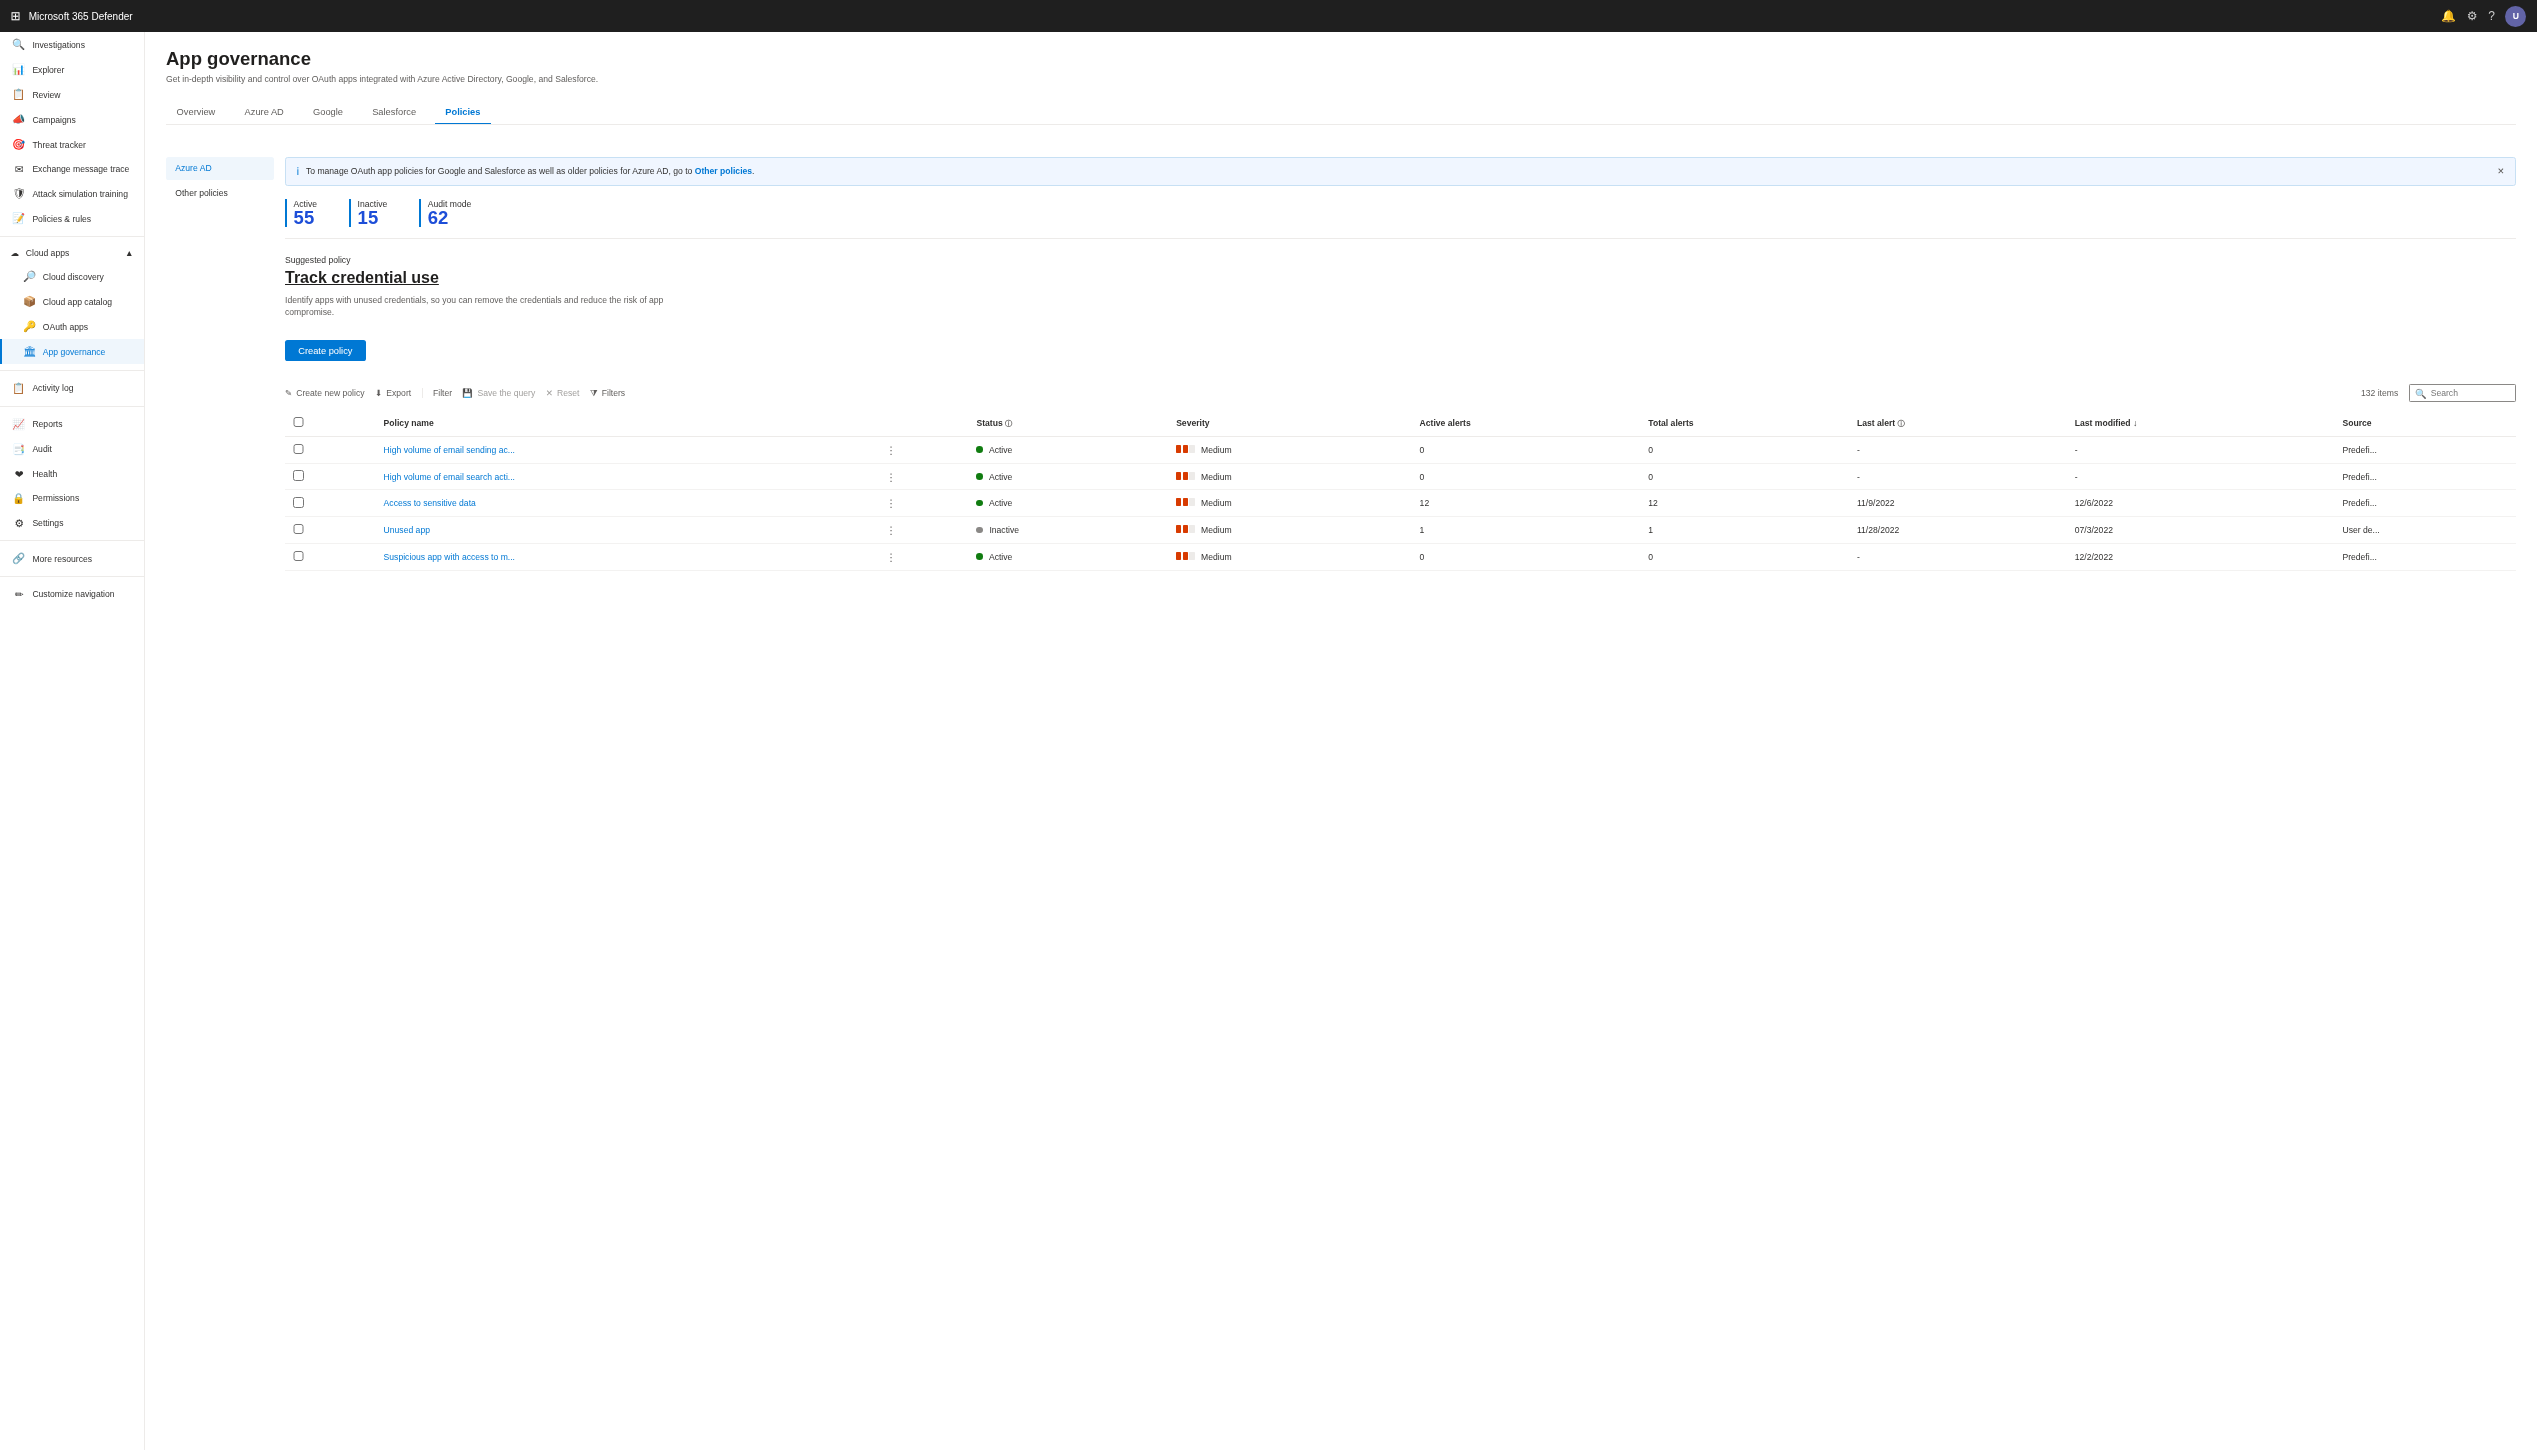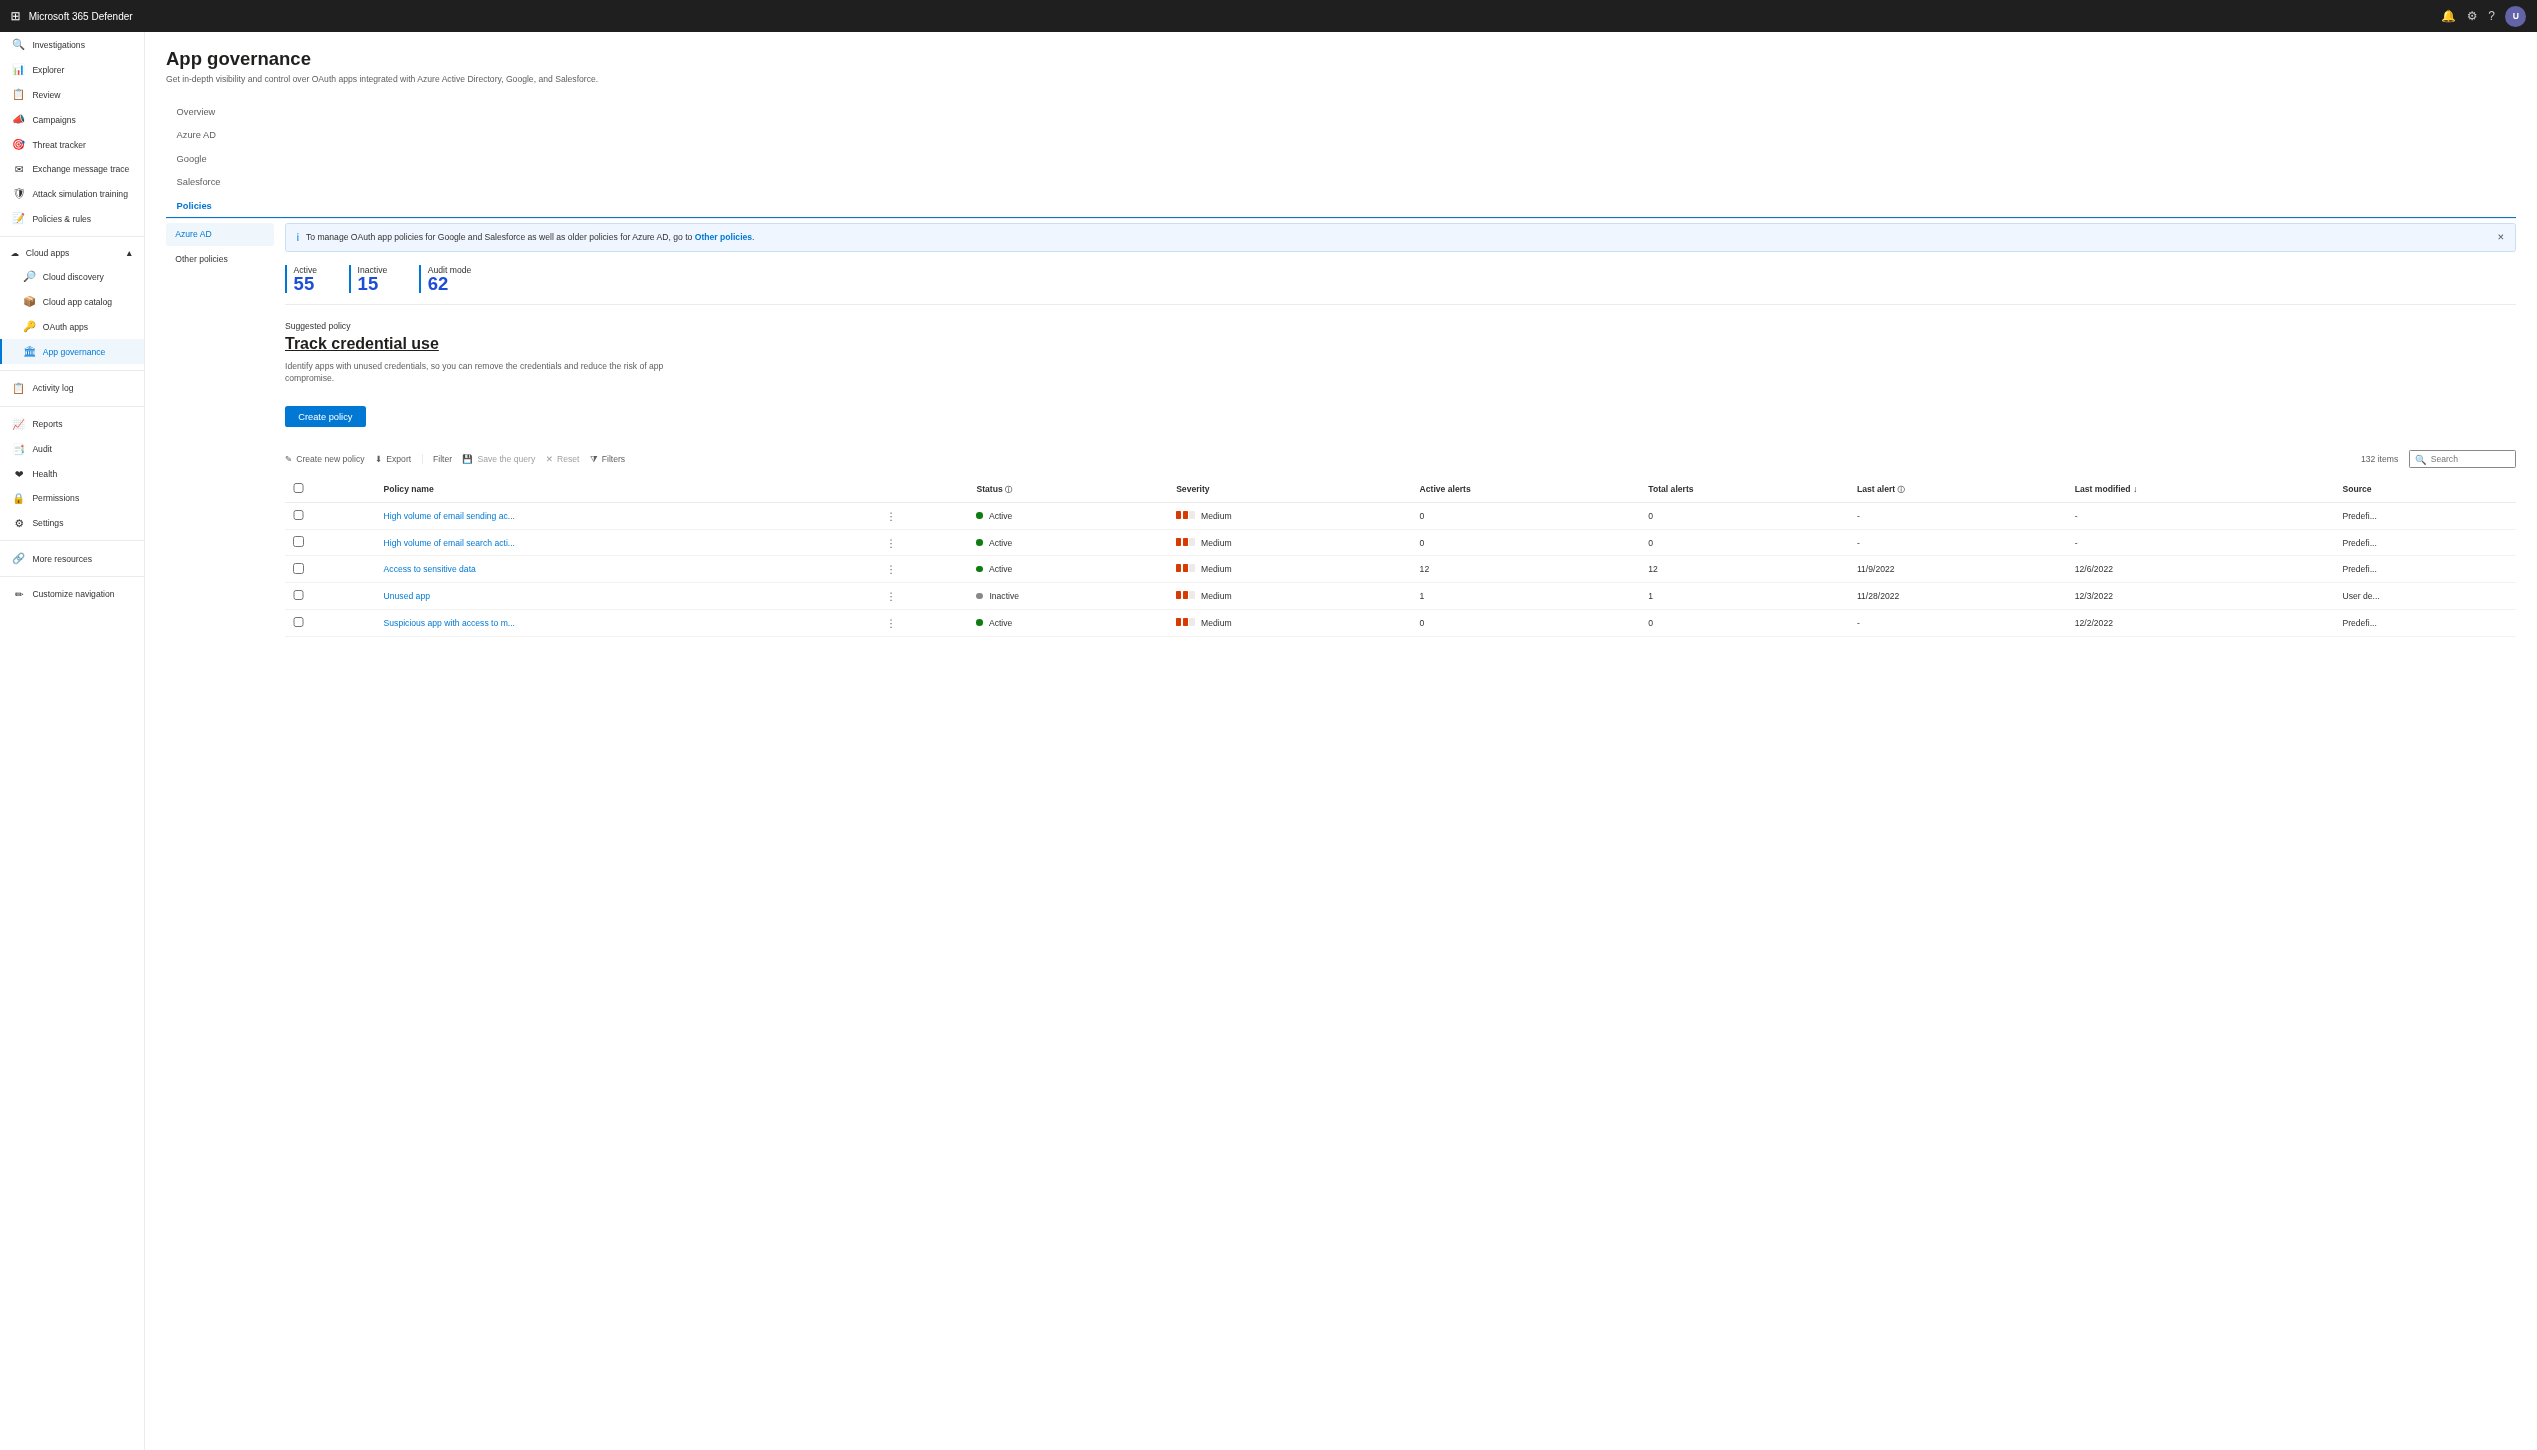--- a/index.html
+++ b/index.html
@@ -62,21 +62,21 @@
     .sidebar-divider { height: 0.7px; background: #edebe9; margin: 5.3px 0; }
 
     
     .main { flex: 1; overflow-y: auto; background: #fff; }
     .main-inner { padding: 16px 21px; max-width: 100%; }
 
     .page-title { font-size: 18.5px; font-weight: 600; color: #201f1e; margin-bottom: 4px; }
     .page-subtitle { font-size: 8.6px; color: #605e5c; margin-bottom: 16px; }
 
     
-    .tabs { display: flex; border-bottom: 0.7px solid #edebe9; margin-bottom: 4px; gap: 0; flex-direction: column; }
+    .tabs { display: flex; border-bottom: 0.7px solid #edebe9; margin-bottom: 32px; gap: 8px; }
     .tab {
       padding: 6.6px 10.6px;
       cursor: pointer;
       color: #605e5c;
       font-size: 9.3px;
       border-bottom: 1.3px solid transparent;
       margin-bottom: -0.7px;
     }
     .tab.active { color: #0078d4; border-bottom: 1.3px solid #0078d4; font-weight: 600; }
 
@@ -507,21 +507,21 @@
         <span class="severity-bars">
           <span class="sev-bar sev-med-1"></span>
           <span class="sev-bar sev-med-2"></span>
           <span class="sev-bar sev-med-3"></span>
         </span>
         <span>Medium</span>
       </td>
       <td>1</td>
       <td>1</td>
       <td>11/28/2022</td>
-      <td>12/3/2022</td>
+      <td>07/3/2022</td>
       <td>User de...</td>
     </tr>
                   <tr>
       <td><input type="checkbox" class="checkbox" style=""></td>
       <td style="color:#0078d4; cursor:pointer;">Suspicious app with access to m...</td>
       <td><span class="more-icon">⋮</span></td>
       <td>
         <span class="status-dot status-active"></span>
         <span>Active</span>
       </td>

